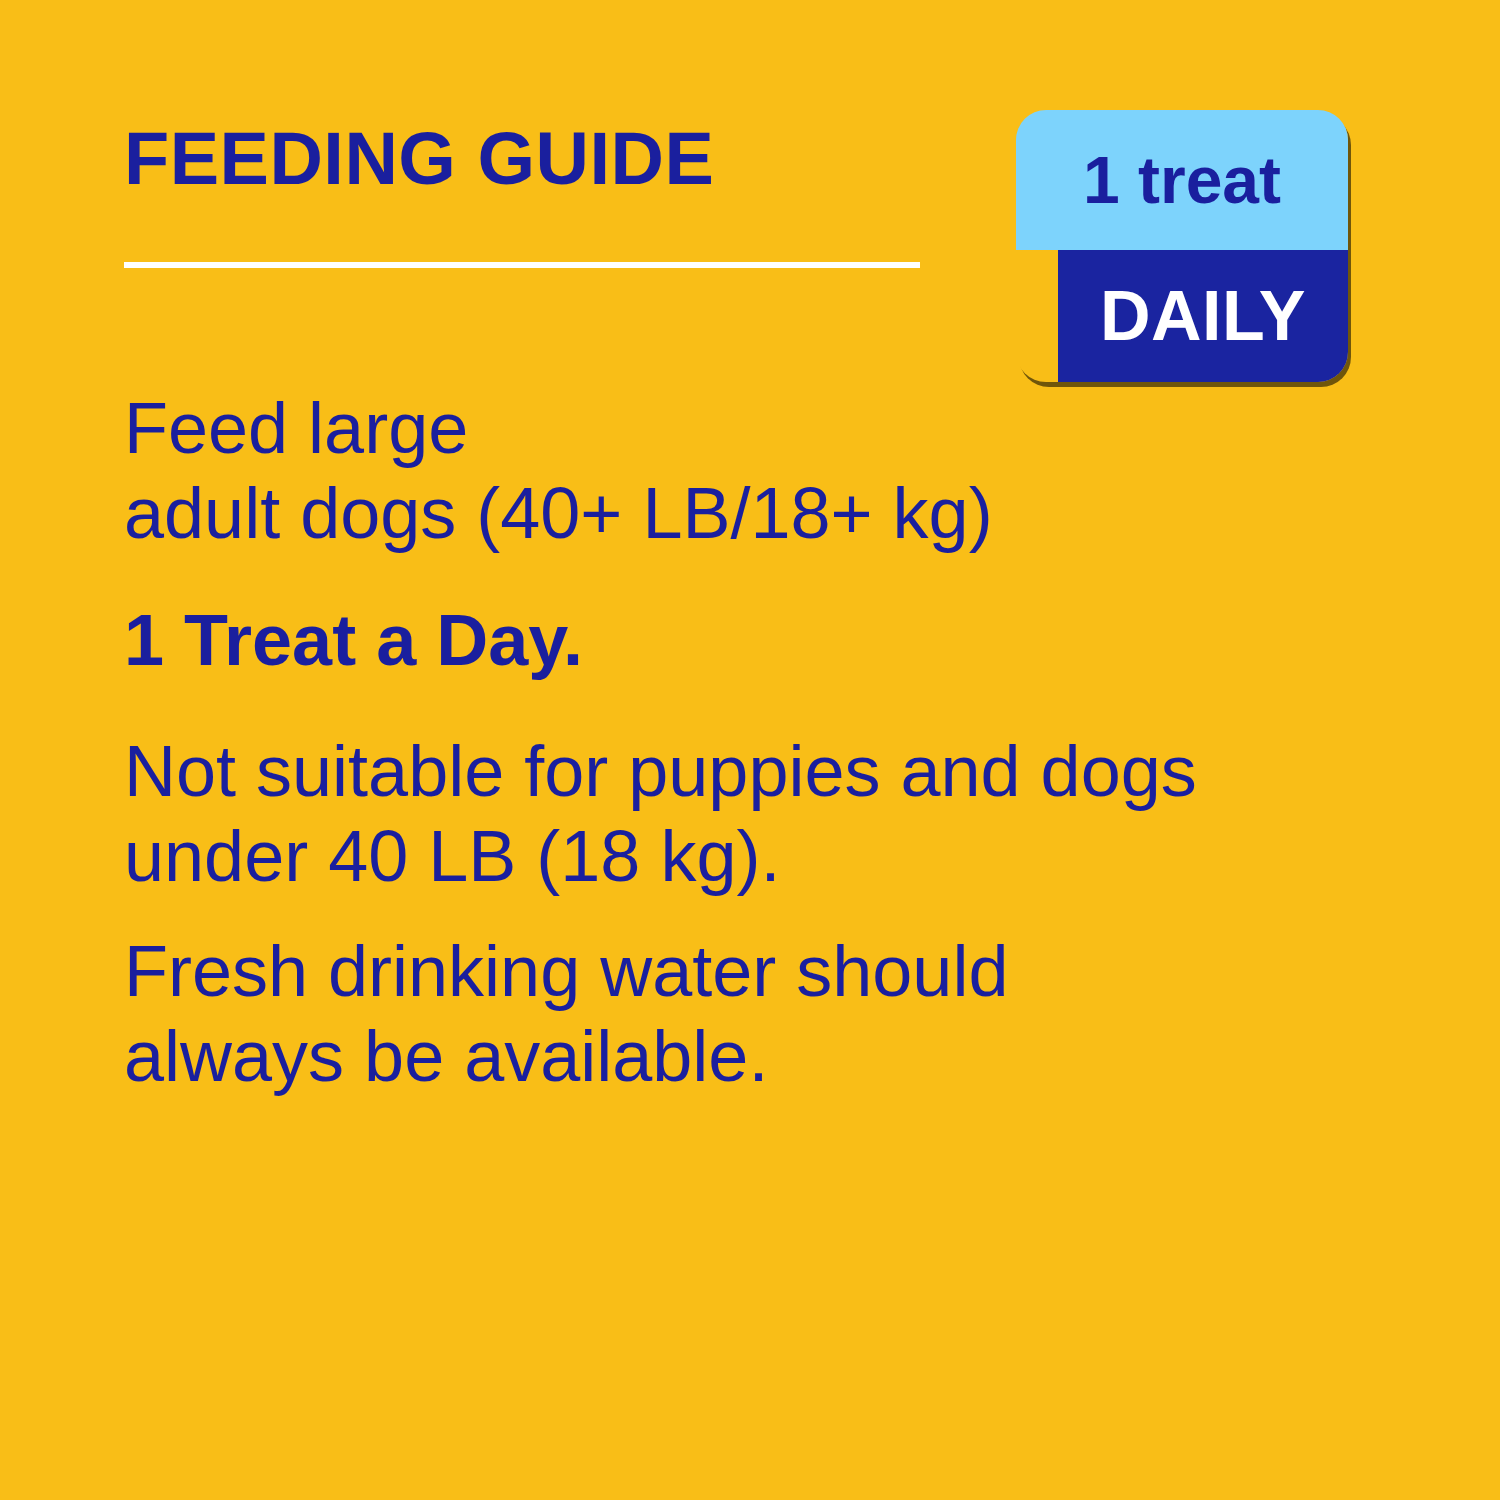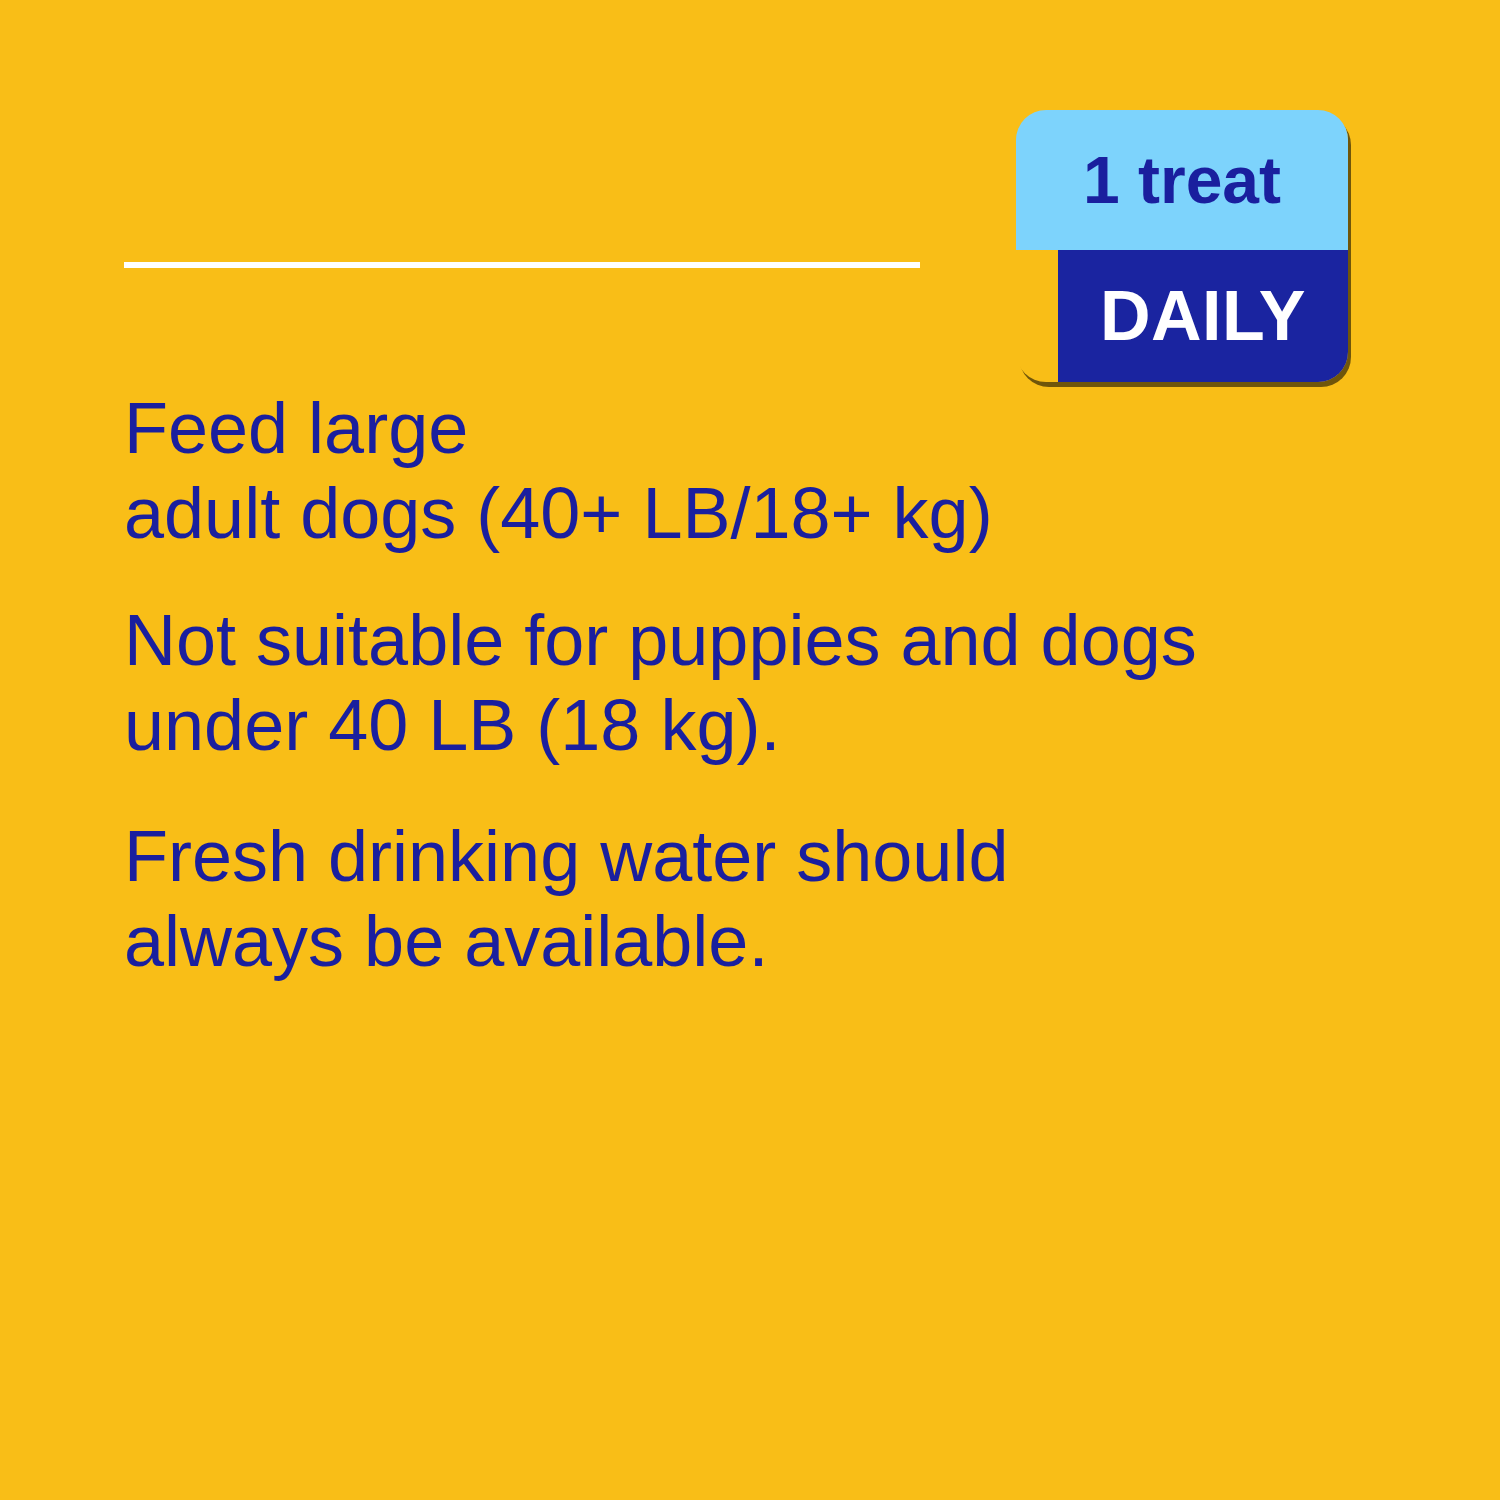--- a/index.html
+++ b/index.html
@@ -115,53 +115,55 @@
     margin-bottom: 42px;
   }
 
   .para.emphasis {
     font-weight: bold;
     font-size: 72px;
     margin-bottom: 46px;
   }
 
   .para.note {
-    margin-bottom: 46px;
+    margin-bottom: 30px;
   }
 
   .para.water {
     margin-bottom: 0;
   }
 </style>
 </head>
 <body>
 
 <div id="panel">
 
   <div id="header-row">
 
+    <div id="page-title">FEEDING GUIDE</div>
 
     <div id="title-divider"></div>
 
     <div id="daily-badge">
       <div id="badge-top">
         <span id="badge-top-label">1 treat</span>
       </div>
       <div id="badge-bottom">
         <span id="badge-bottom-label">DAILY</span>
       </div>
     </div>
 
   </div>
 
   <div id="body-copy">
 
     <p class="para lead">Feed large
 adult dogs (40+ LB/18+ kg)</p>
 
+    <p class="para emphasis">1 Treat a Day.</p>
 
     <p class="para note">Not suitable for puppies and dogs
 under 40 LB (18 kg).</p>
 
     <p class="para water">Fresh drinking water should
 always be available.</p>
 
   </div>
 
 </div>

